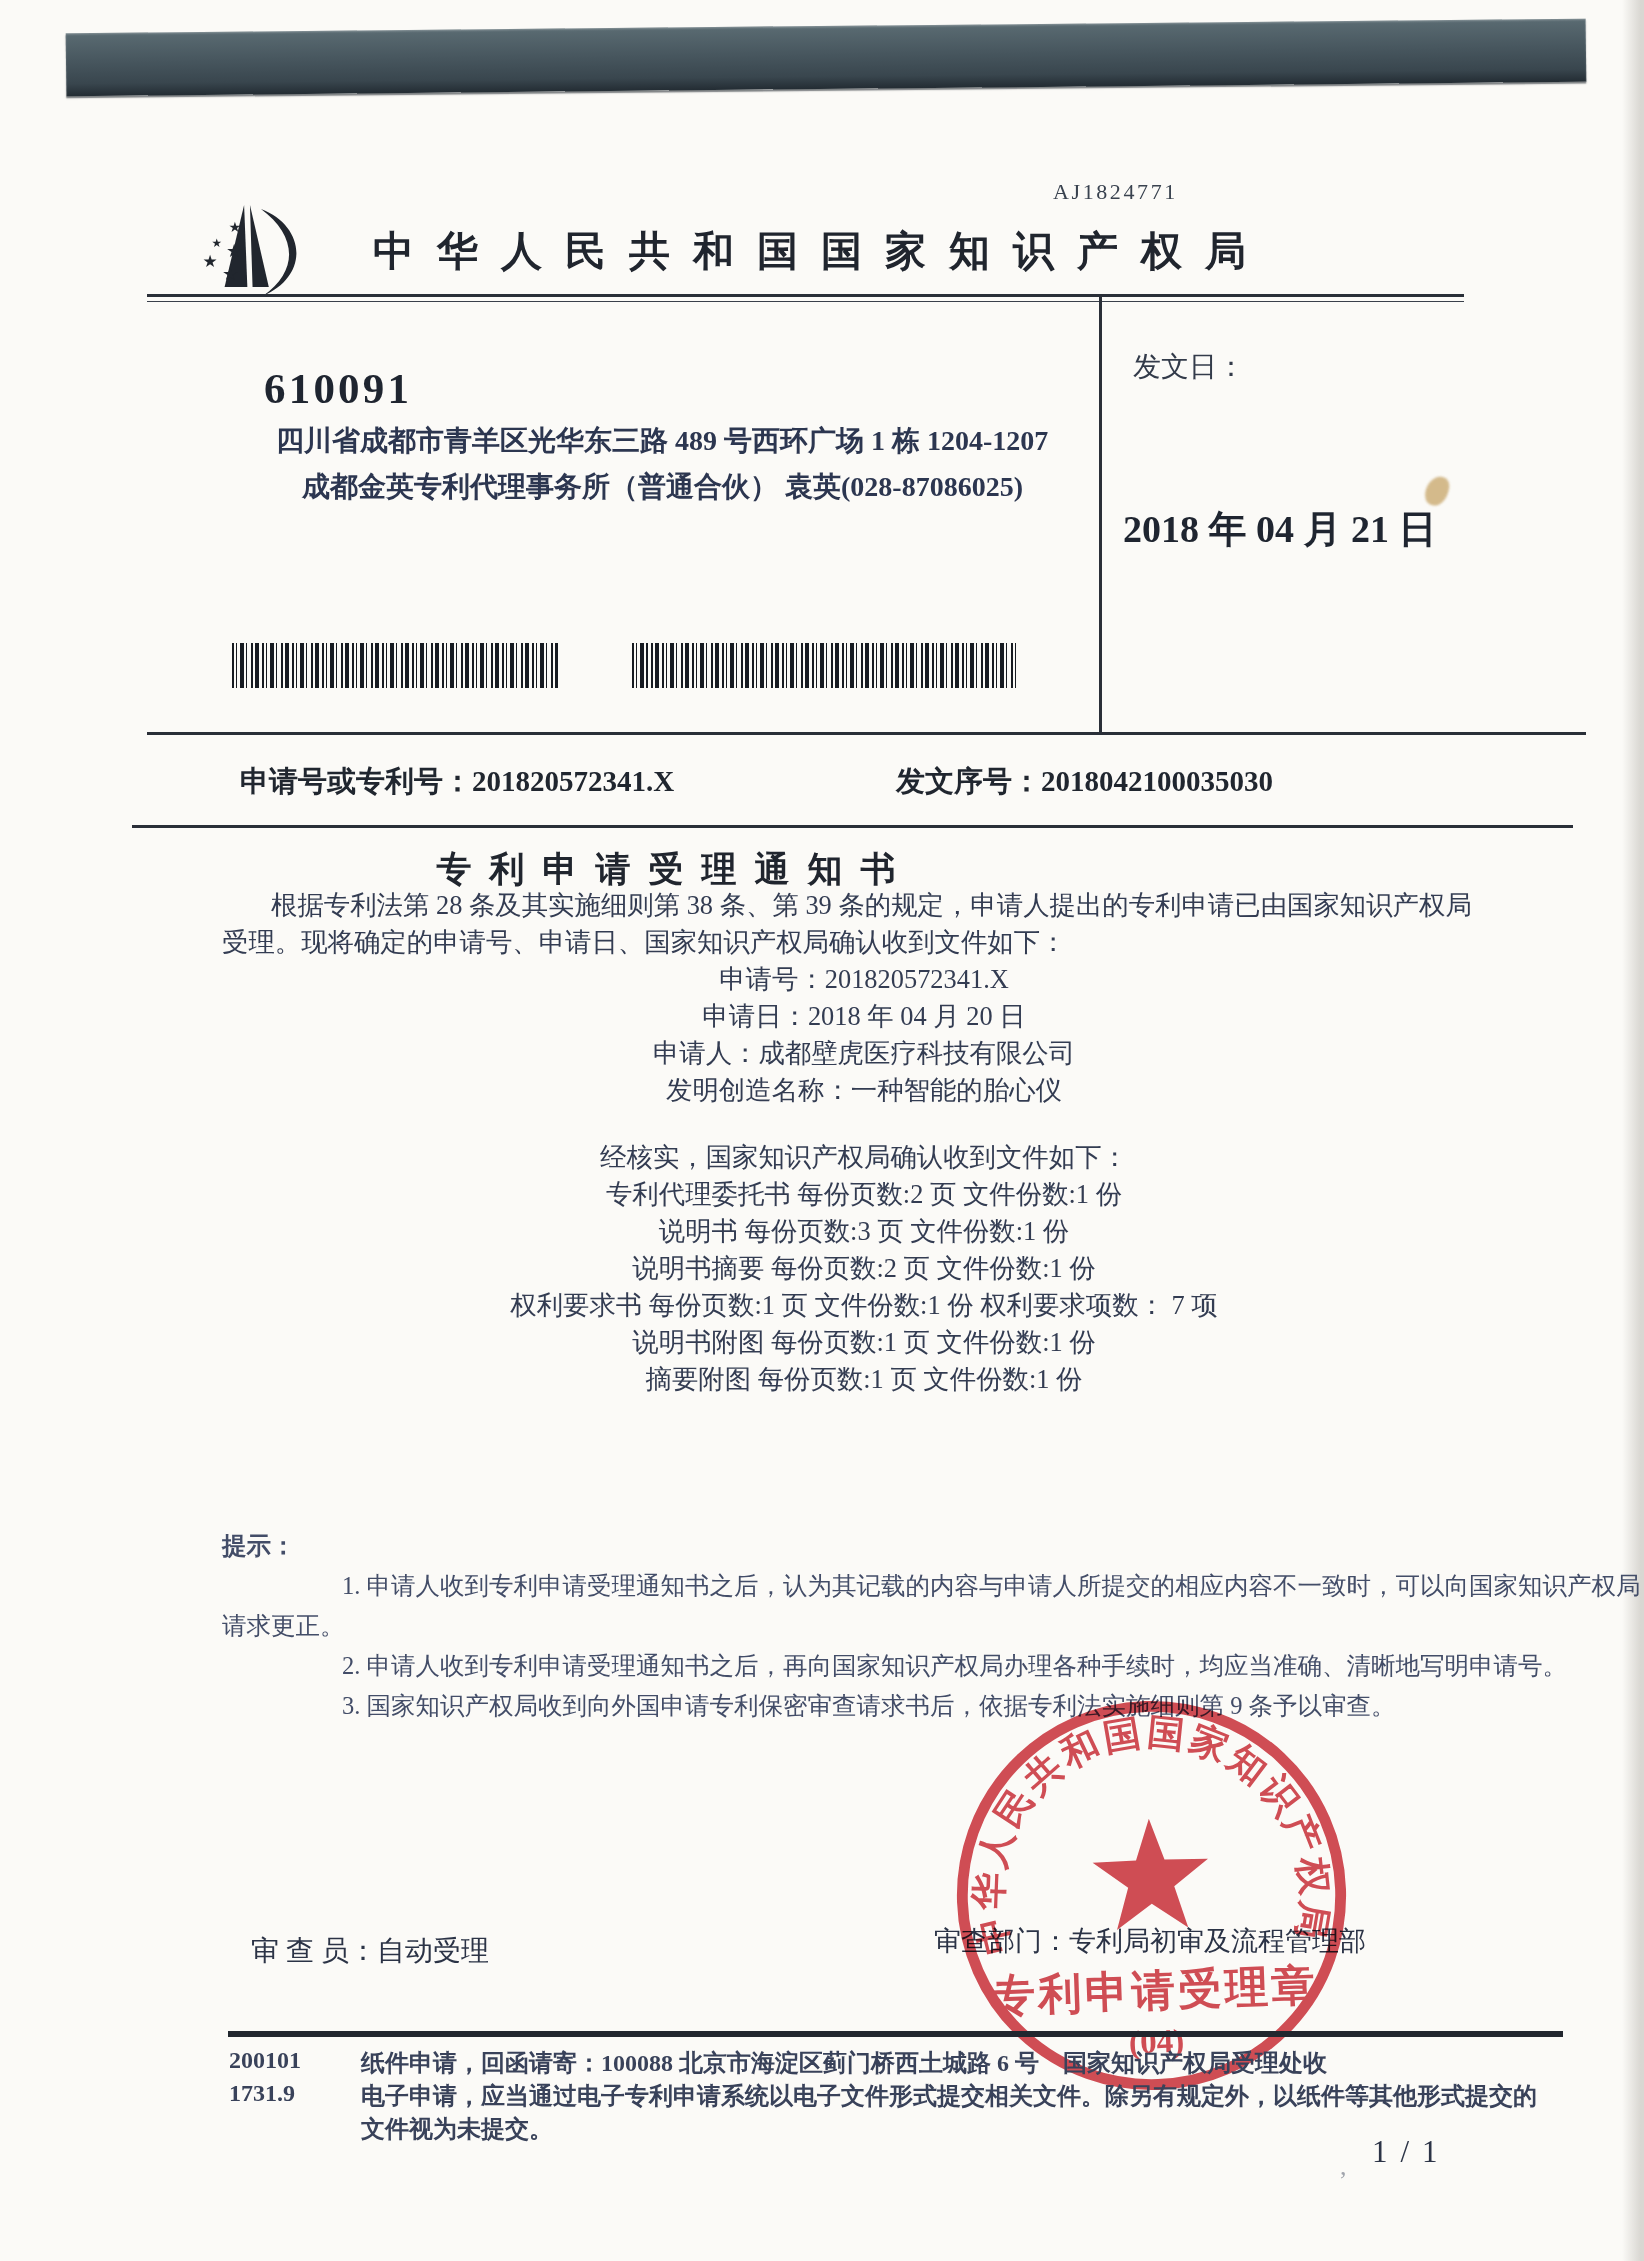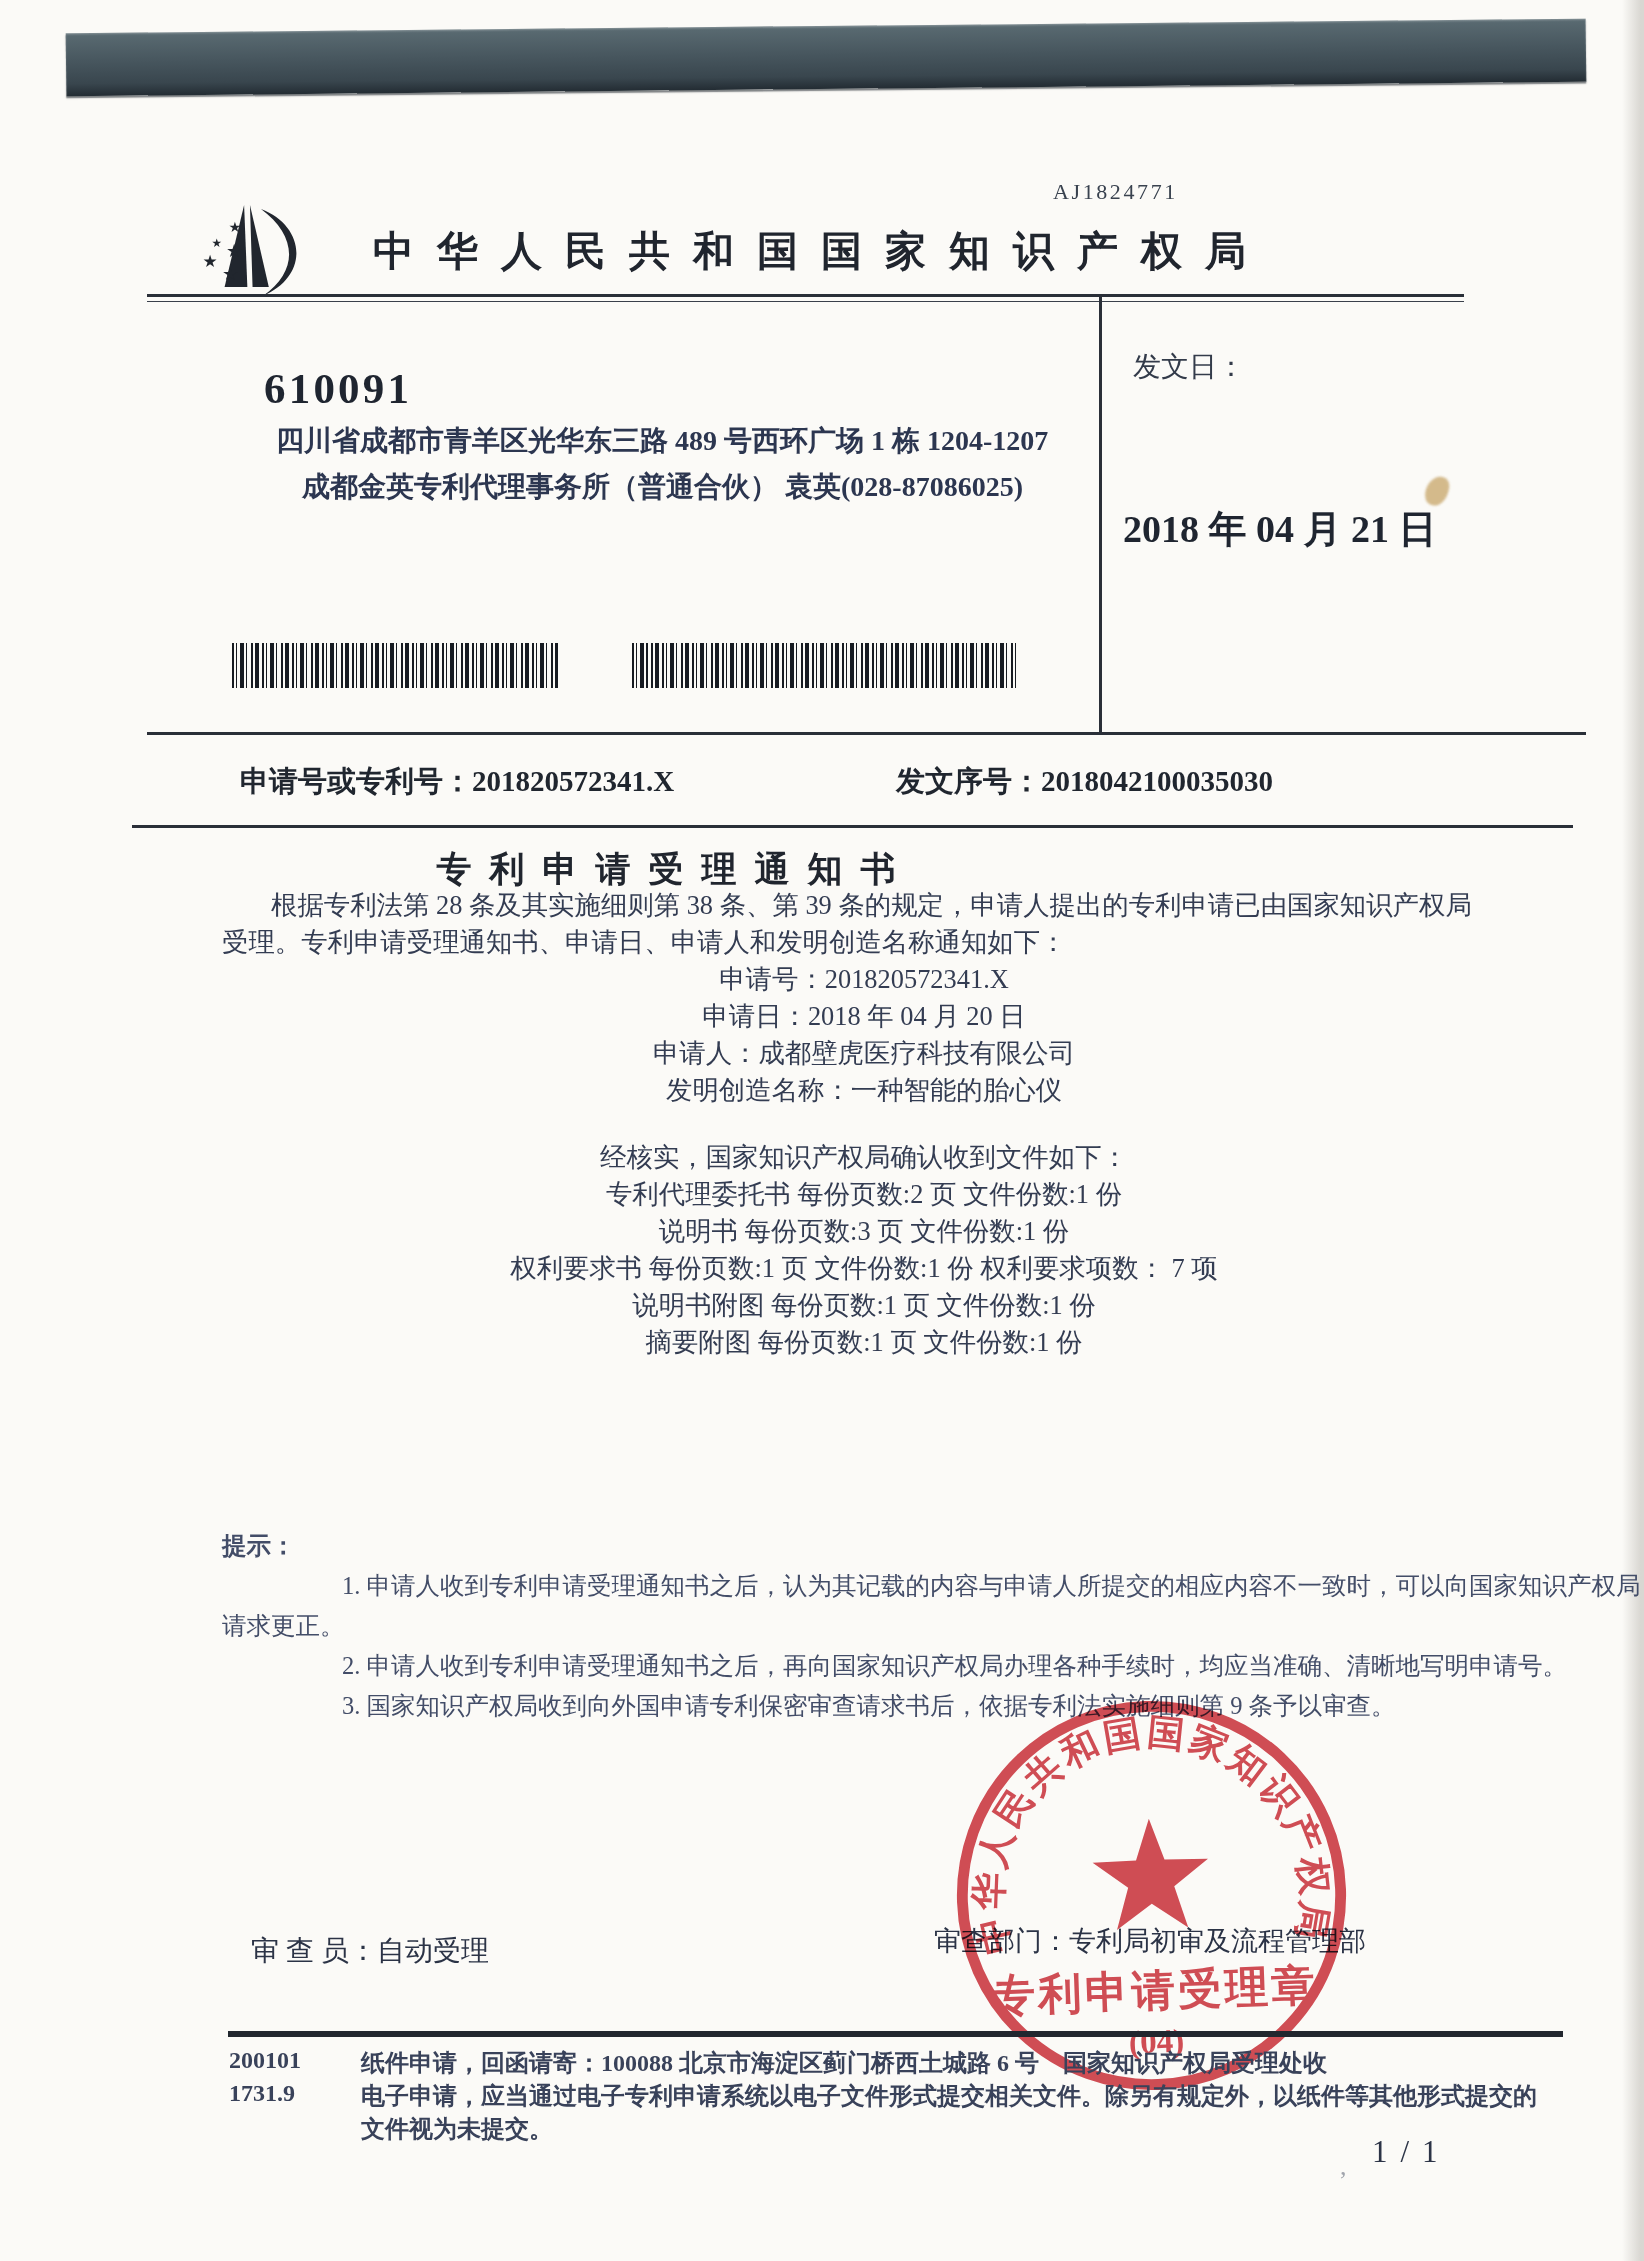--- a/index.html
+++ b/index.html
@@ -141,33 +141,34 @@
 
   <div class="nos-row app-no"><span>申请号或专利号：</span><span>201820572341.X</span></div>
   <div class="nos-row serial-no"><span>发文序号：</span><span>2018042100035030</span></div>
 
   <div class="rule rule-under-nos"></div>
 
   <div class="notice-title">专利申请受理通知书</div>
 
   <div class="body-block">
     <div class="line intro-1">根据专利法第 28 条及其实施细则第 38 条、第 39 条的规定，申请人提出的专利申请已由国家知识产权局</div>
-    <div class="line">受理。专利申请受理通知书、申请日、申请人和发明创造名称通知如下：</div>
+    <div class="line">受理。现将确定的申请号、申请日、国家知识产权局确认收到文件如下：</div>
     <div>
 
     <div class="field-line">申请号：201820572341.X</div>
         <div class="field-line">申请日：2018 年 04 月 20 日</div>
         <div class="field-line">申请人：成都壁虎医疗科技有限公司</div>
         <div class="field-line">发明创造名称：一种智能的胎心仪</div>
       </div>
     <div class="field-line received-intro">经核实，国家知识产权局确认收到文件如下：</div>
     <div>
 
     <div class="item-line">专利代理委托书 每份页数:2 页 文件份数:1 份</div>
         <div class="item-line">说明书 每份页数:3 页 文件份数:1 份</div>
+        <div class="item-line">说明书摘要 每份页数:2 页 文件份数:1 份</div>
         <div class="item-line">权利要求书 每份页数:1 页 文件份数:1 份 权利要求项数： 7 项</div>
         <div class="item-line">说明书附图 每份页数:1 页 文件份数:1 份</div>
         <div class="item-line">摘要附图 每份页数:1 页 文件份数:1 份</div>
       </div>
   </div>
 
   <div class="notes-block">
     <div class="notes-label">提示：</div>
     <div>
 

